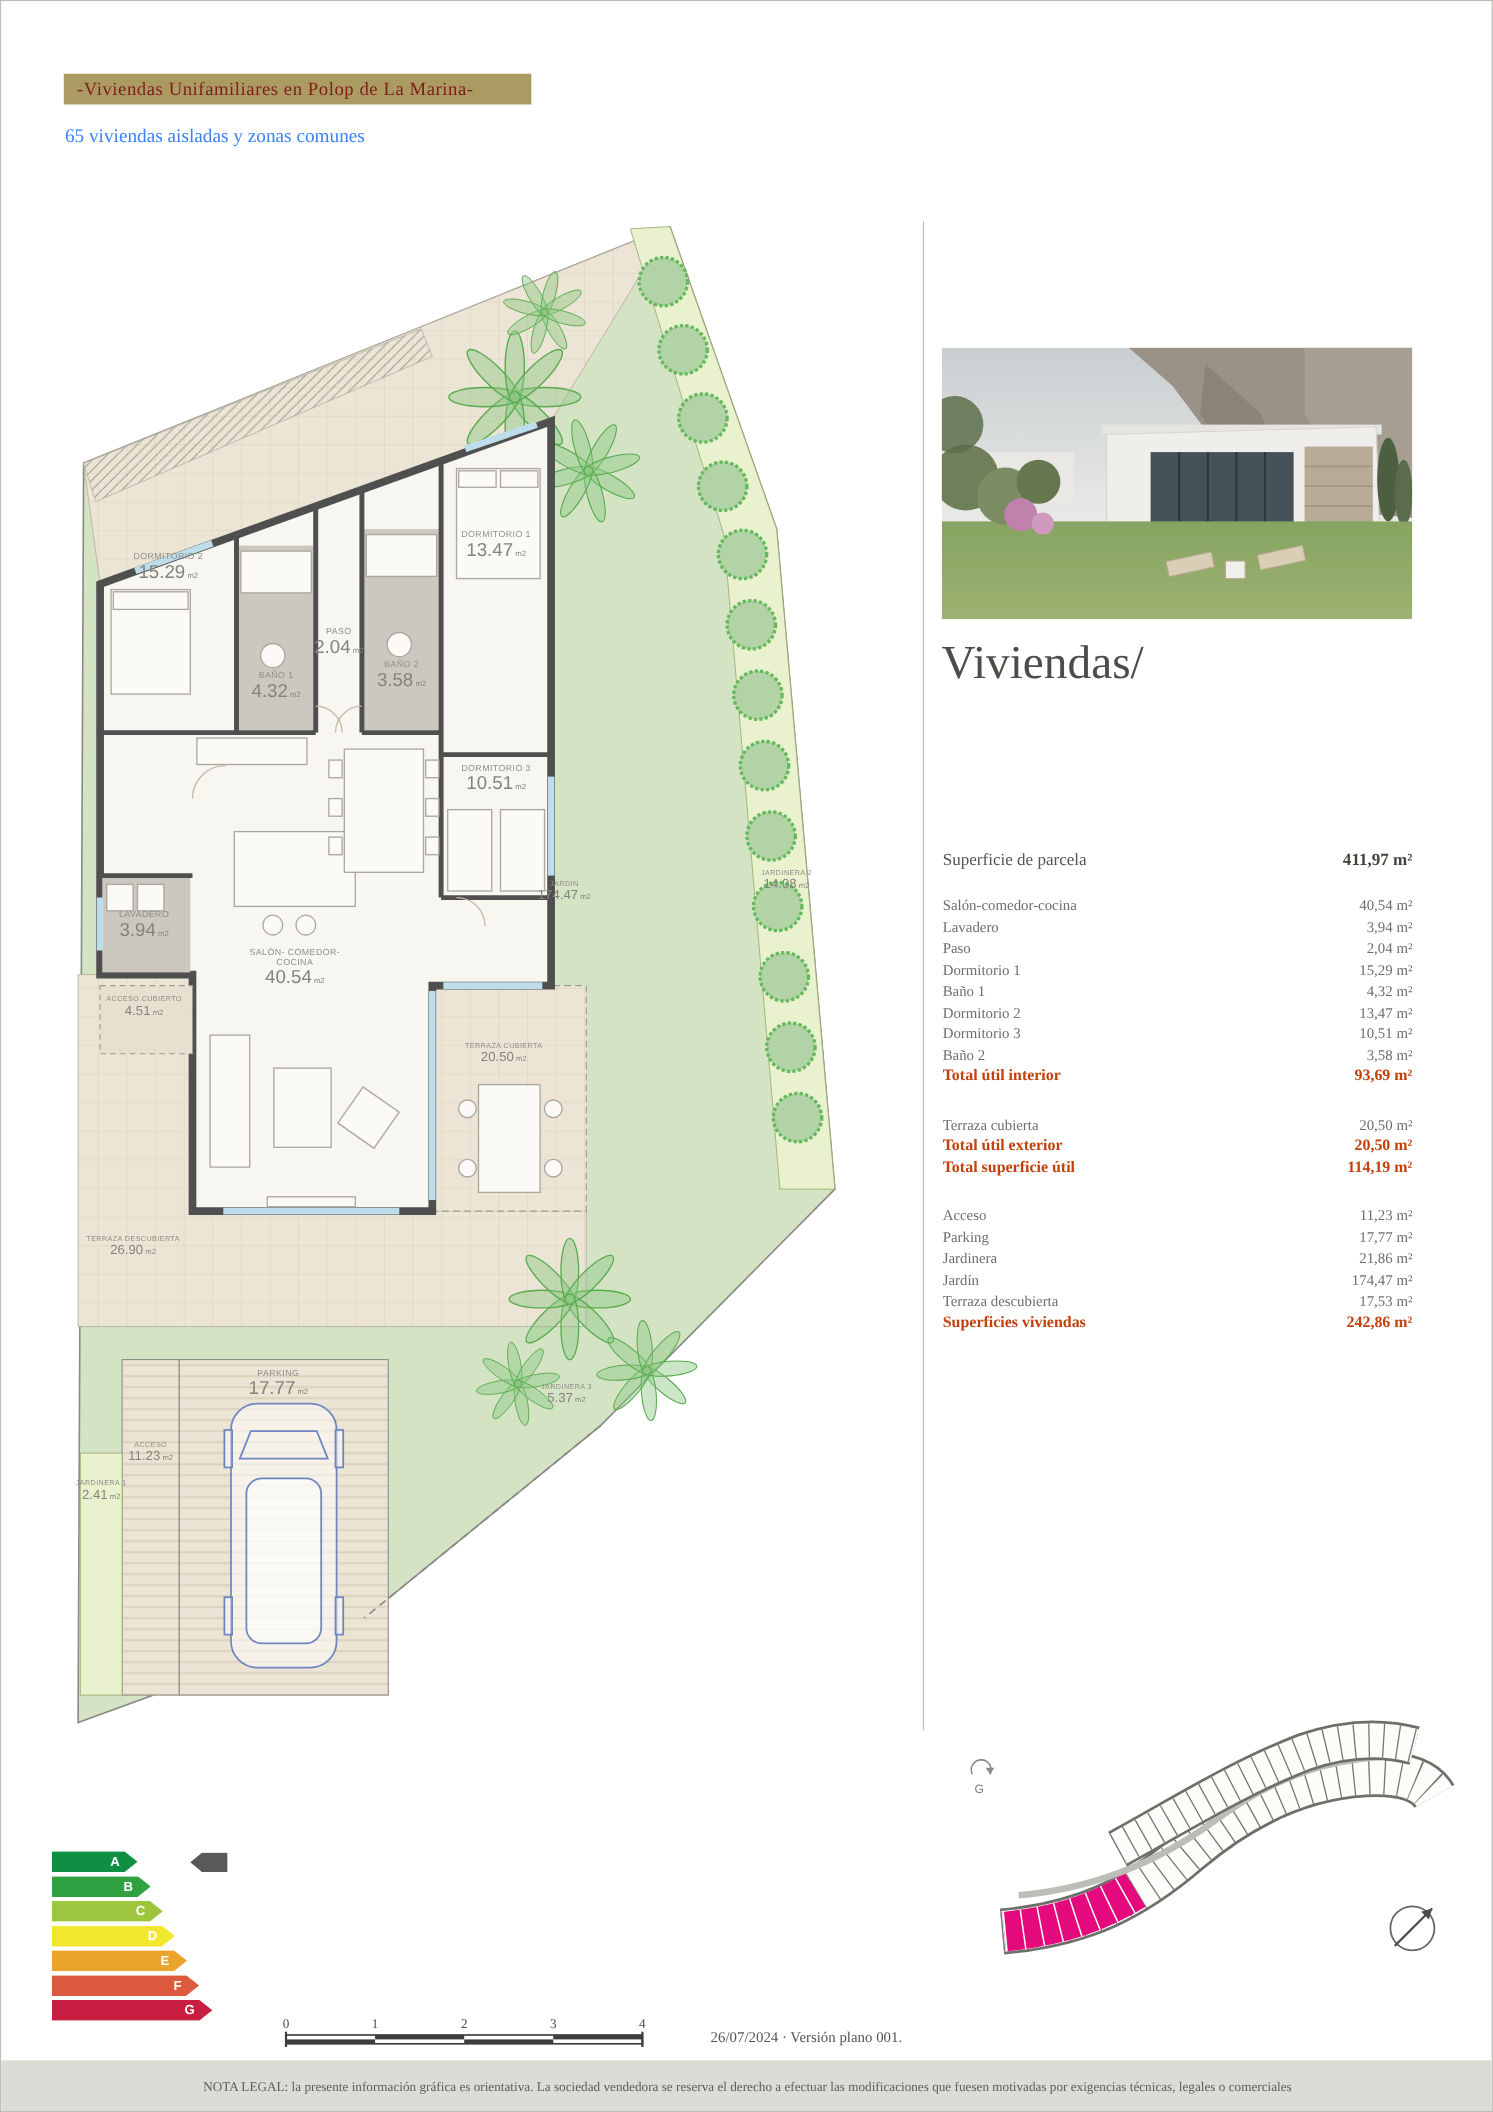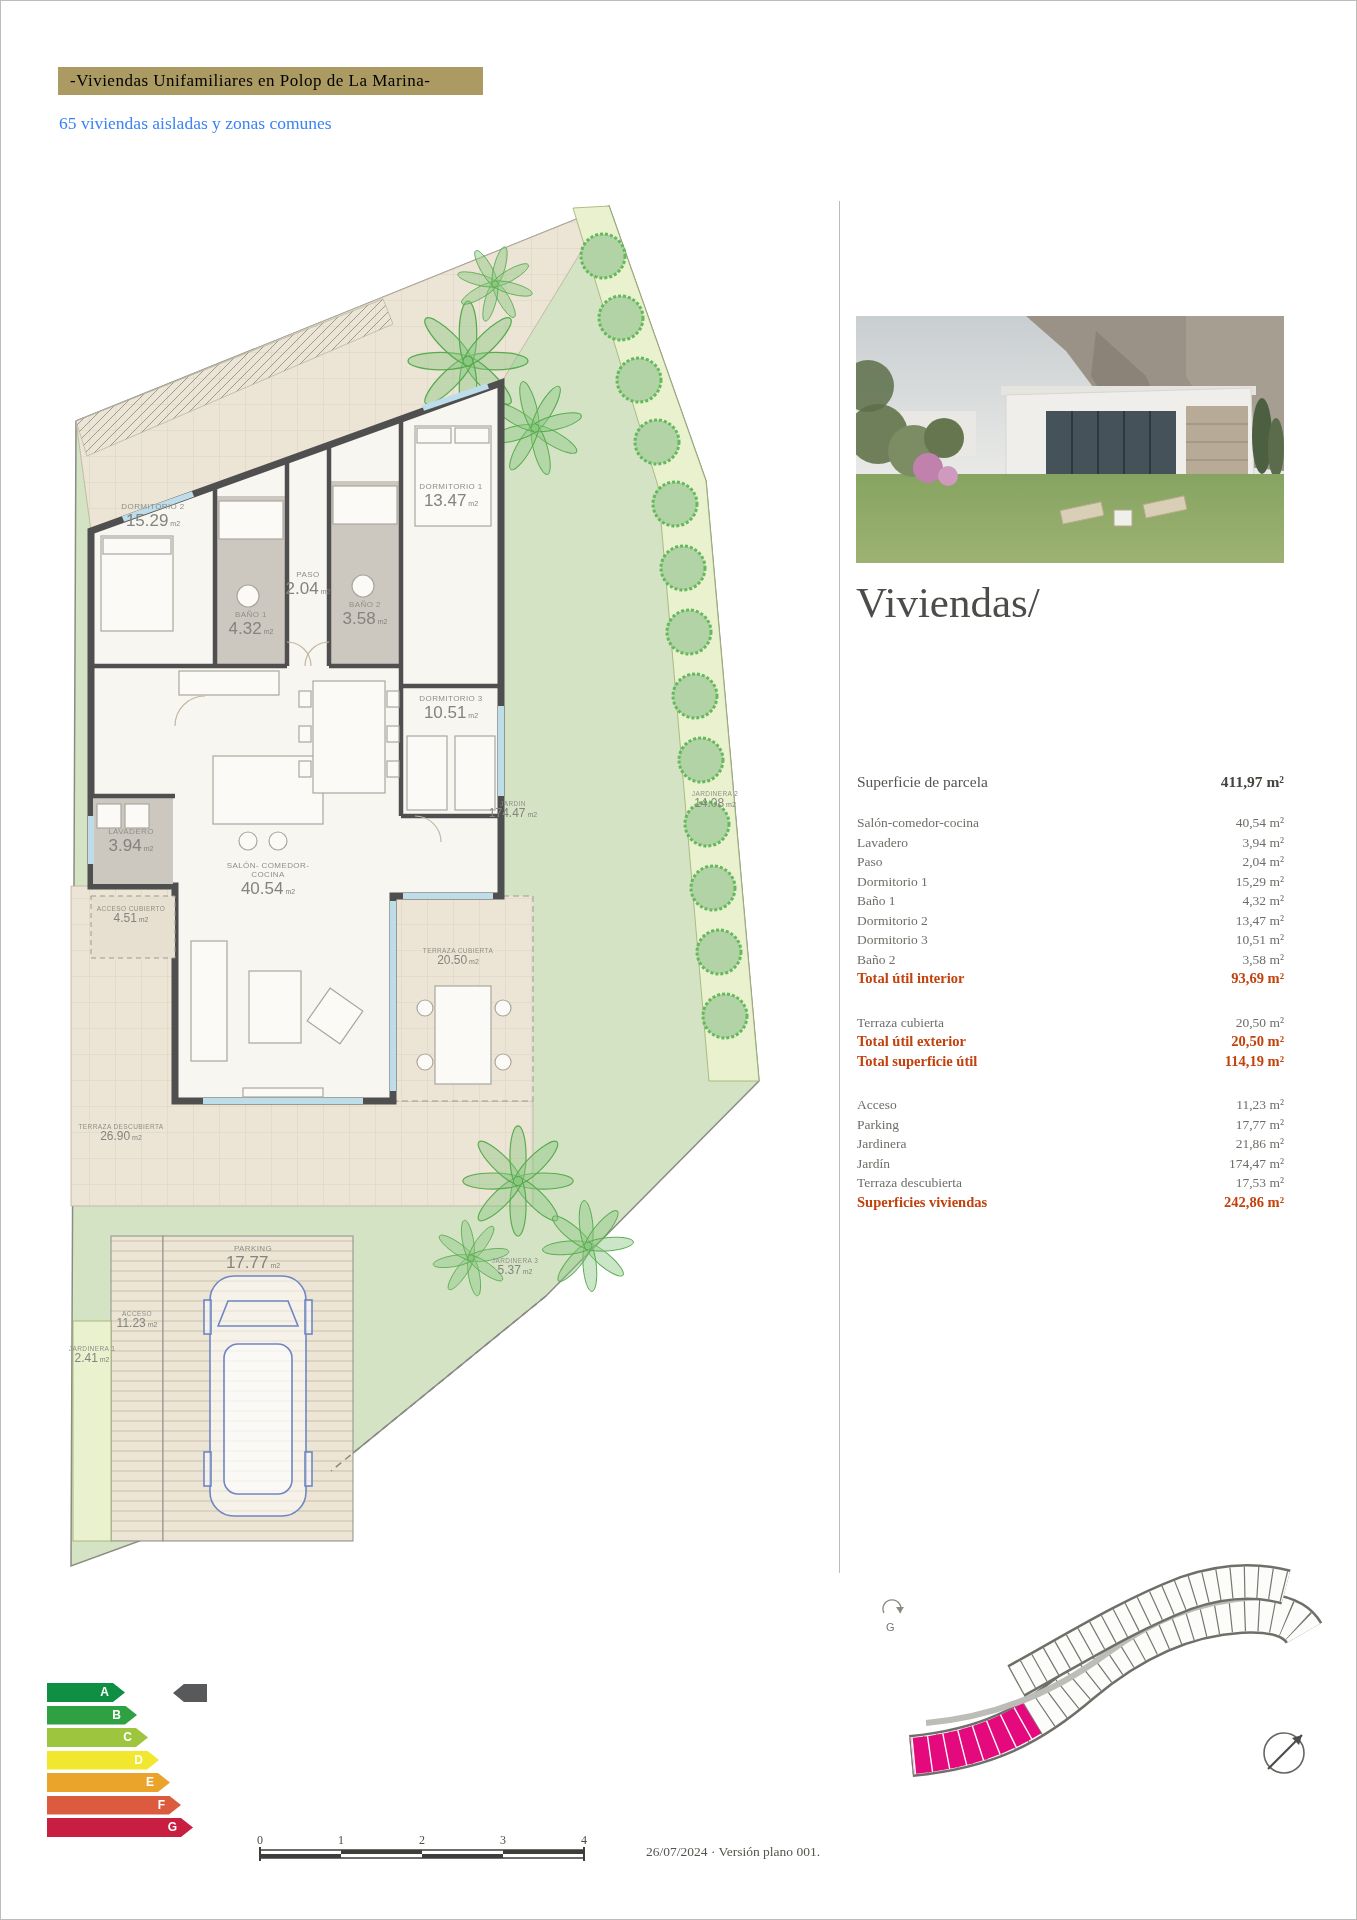--- a/index.html
+++ b/index.html
@@ -1,21 +1,21 @@
 <!DOCTYPE html>
 <html><head>
 <meta charset="utf-8">
 <style>
   html,body{margin:0;padding:0;background:#888;}
   .page{position:relative;width:1357px;height:1920px;background:#ffffff;
         border:1px solid #bdbdb8;box-sizing:border-box;overflow:hidden;
         font-family:"Liberation Serif",serif;margin:0 auto;}
   
   .title-banner{position:absolute;left:57px;top:66px;width:425px;height:28px;
-        background:#ab9b62;color:#000000;font-size:17px;line-height:28px;
+        background:#ab9b62;color:#7f1d1d;font-size:17px;line-height:28px;
         padding-left:12px;letter-spacing:.5px;box-sizing:border-box;}
   .subtitle{position:absolute;left:58px;top:112px;font-size:17.5px;color:#3b82f6;}
   
   .plan{position:absolute;left:62px;top:195px;width:700px;height:1380px;}
   .plan svg{position:absolute;left:0;top:0;}
   #plan-labels{position:absolute;left:0;top:0;width:700px;height:1380px;}
   .plan-label{position:absolute;transform:translate(-50%,-50%);text-align:center;
         color:#8f8f88;font-family:"Liberation Sans",sans-serif;max-width:100px;line-height:1.15;}
   .plan-label .pl-name{font-size:8px;letter-spacing:.4px;}
   .plan-label .pl-num{font-size:17px;color:#84847e;}
@@ -508,13 +508,16 @@
       <rect x="4" y="8" width="81" height="4" fill="#3d3d3a"></rect>
       <rect x="85" y="4" width="81" height="4" fill="#3d3d3a"></rect>
       <rect x="166" y="8" width="81" height="4" fill="#3d3d3a"></rect>
       <rect x="247" y="4" width="81" height="4" fill="#3d3d3a"></rect>
       <line x1="4" y1="1" x2="4" y2="15" stroke="#3d3d3a" stroke-width="2"></line>
       <line x1="328" y1="1" x2="328" y2="15" stroke="#3d3d3a" stroke-width="2"></line>
     </svg>
   </div>
   <div class="version">26/07/2024 · Versión plano 001.</div>
 
+  <footer class="legal">
+    <span>NOTA LEGAL: la presente información gráfica es orientativa. La sociedad vendedora se reserva el derecho a efectuar las modificaciones que fuesen motivadas por exigencias técnicas, legales o comerciales</span>
+  </footer>
 </div>
 
 </body></html>

